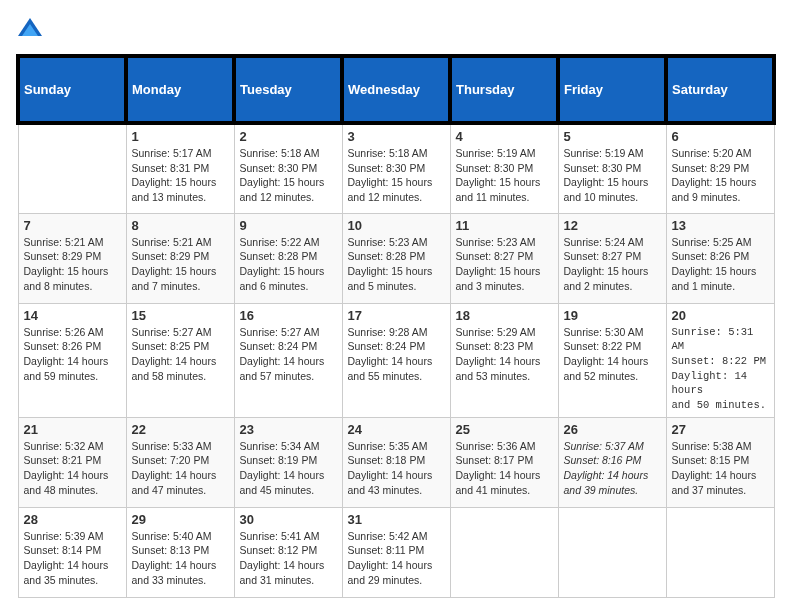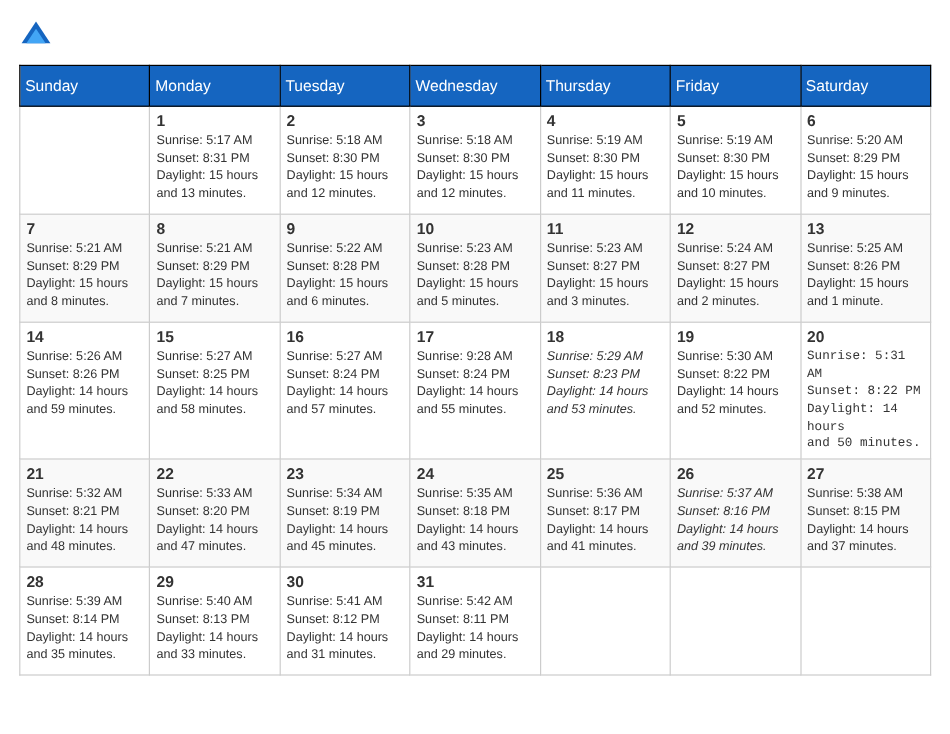--- a/index.html
+++ b/index.html
@@ -50,25 +50,25 @@
       margin-top: 2px;
     }
     table {
       width: 100%;
       border-collapse: collapse;
       font-size: 11px;
     }
     thead tr th {
       background-color: #1565c0;
       color: white;
-      padding: 9px 4px;
+      padding: 24px 4px;
       text-align: left;
       font-size: 13px;
-      font-weight: normal;
-      border: 1px solid #000000;
+      font-weight: bold;
+      border: 4px solid #000000;
     }
     tbody tr td {
       border: 1px solid #ccc;
       vertical-align: top;
       padding: 4px 5px;
       width: 14.28%;
       min-height: 80px;
       height: 90px;
     }
     .day-number {
@@ -243,21 +243,21 @@
         </td>
         <td>
           <span class="day-number">17</span>
           <div class="day-info" style="white-space: pre-line;">Sunrise: 9:28 AM
 Sunset: 8:24 PM
 Daylight: 14 hours
 and 55 minutes.</div>
         </td>
         <td>
           <span class="day-number">18</span>
-          <div class="day-info" style="white-space: pre-line; font-style: italic;">Sunrise: 5:29 AM
+          <div class="day-info" style="white-space: pre-line;">Sunrise: 5:29 AM
 Sunset: 8:23 PM
 Daylight: 14 hours
 and 53 minutes.</div>
         </td>
         <td>
           <span class="day-number">19</span>
           <div class="day-info" style="white-space: pre-line;">Sunrise: 5:30 AM
 Sunset: 8:22 PM
 Daylight: 14 hours
 and 52 minutes.</div>
@@ -274,21 +274,21 @@
         <td>
           <span class="day-number">21</span>
           <div class="day-info" style="white-space: pre-line;">Sunrise: 5:32 AM
 Sunset: 8:21 PM
 Daylight: 14 hours
 and 48 minutes.</div>
         </td>
         <td>
           <span class="day-number">22</span>
           <div class="day-info" style="white-space: pre-line;">Sunrise: 5:33 AM
-Sunset: 8:20 PM
+Sunset: 7:20 PM
 Daylight: 14 hours
 and 47 minutes.</div>
         </td>
         <td>
           <span class="day-number">23</span>
           <div class="day-info" style="white-space: pre-line;">Sunrise: 5:34 AM
 Sunset: 8:19 PM
 Daylight: 14 hours
 and 45 minutes.</div>
         </td>

